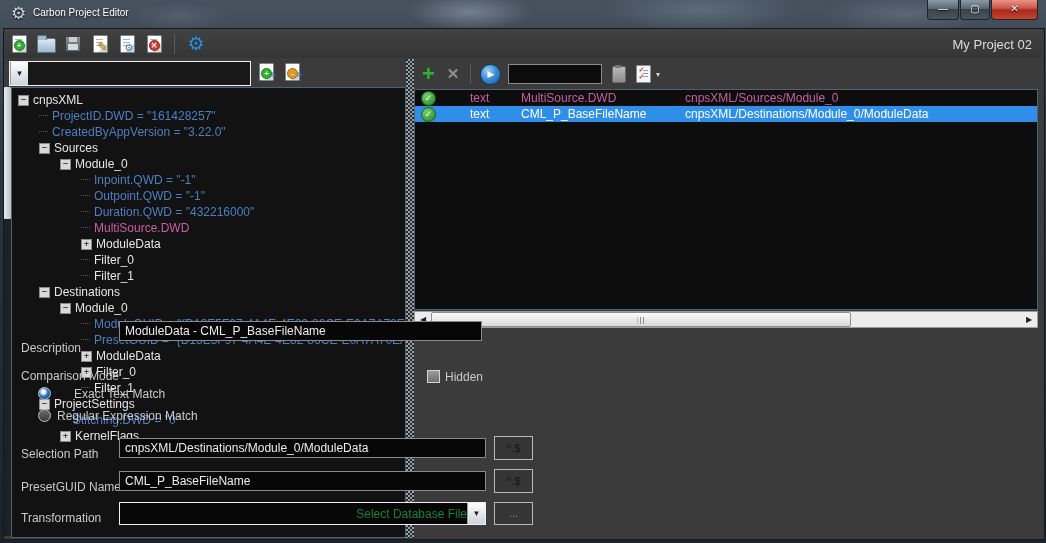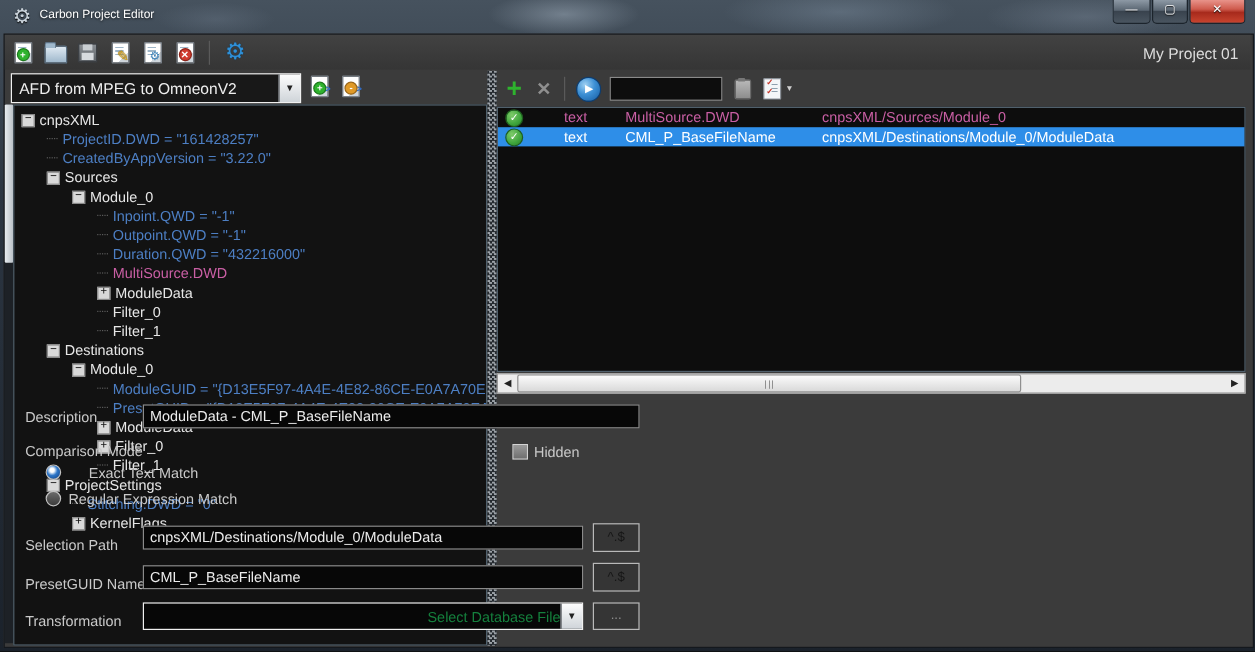--- a/index.html
+++ b/index.html
@@ -183,25 +183,24 @@
       <div class="tbtn">
         <div class="doc">
             <div class="lines"></div>
             <div class="badge red">✕</div>
           </div>
       </div>
       <div class="tsep"></div>
       <div class="tbtn">
         <div class="gear-big">⚙</div>
       </div>
-      <div class="project-name">My Project 01</div>
+      <div class="project-name">My Project 02</div>
     </div>
 
     <div class="preset-combo" style="left:5px;top:32px;">
-      <div class="val">AFD from MPEG to OmneonV2</div>
       <div class="combo-arrow">▼</div>
     </div>
     <div class="xml-icon" style="left:253px;top:33px;position:absolute;">
       <div class="doc">
           <div class="code">&lt;/&gt;</div>
           <div class="badge green">+</div>
         </div>
     </div>
     <div class="xml-icon" style="left:279px;top:33px;position:absolute;">
       <div class="doc">
@@ -335,21 +334,21 @@
 
     <div class="hscroll" style="left:410px;top:282px;">
       <div class="harrow">◀</div>
       <div class="hthumb"></div>
       <div class="htrack-rest"></div>
       <div class="harrow">▶</div>
     </div>
 
     <div>
       <div class="flabel" style="left:17px;top:312px;">Description</div>
-      <input class="finput" style="left: 115px; top: 308px; width: 414px;" value="ModuleData - CML_P_BaseFileName">
+      <input class="finput" style="left: 115px; top: 292px; width: 363px;" value="ModuleData - CML_P_BaseFileName">
 
       <div class="flabel" style="left:17px;top:340px;">Comparison Mode</div>
       <div class="checkbox" style="left:423px;top:341px;"></div>
       <div class="flabel" style="left:441px;top:341px;">Hidden</div>
 
       <div class="radio sel" id="radio0" style="left:34px;top:358px;"></div>
       <div class="flabel" style="left:70px;top:358px;">Exact Text Match</div>
       <div class="radio" id="radio1" style="left:34px;top:380px;"></div>
       <div class="flabel" style="left:53px;top:380px;">Regular Expression Match</div>
 

